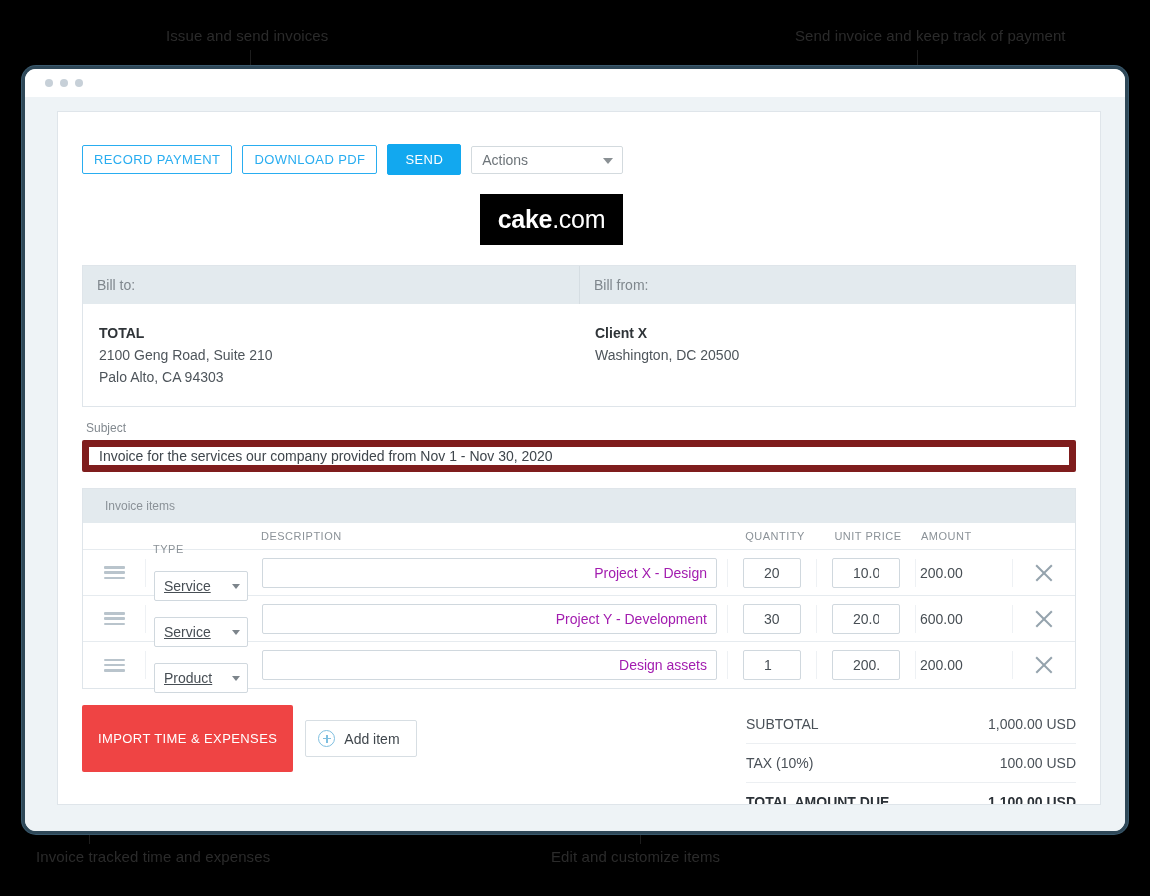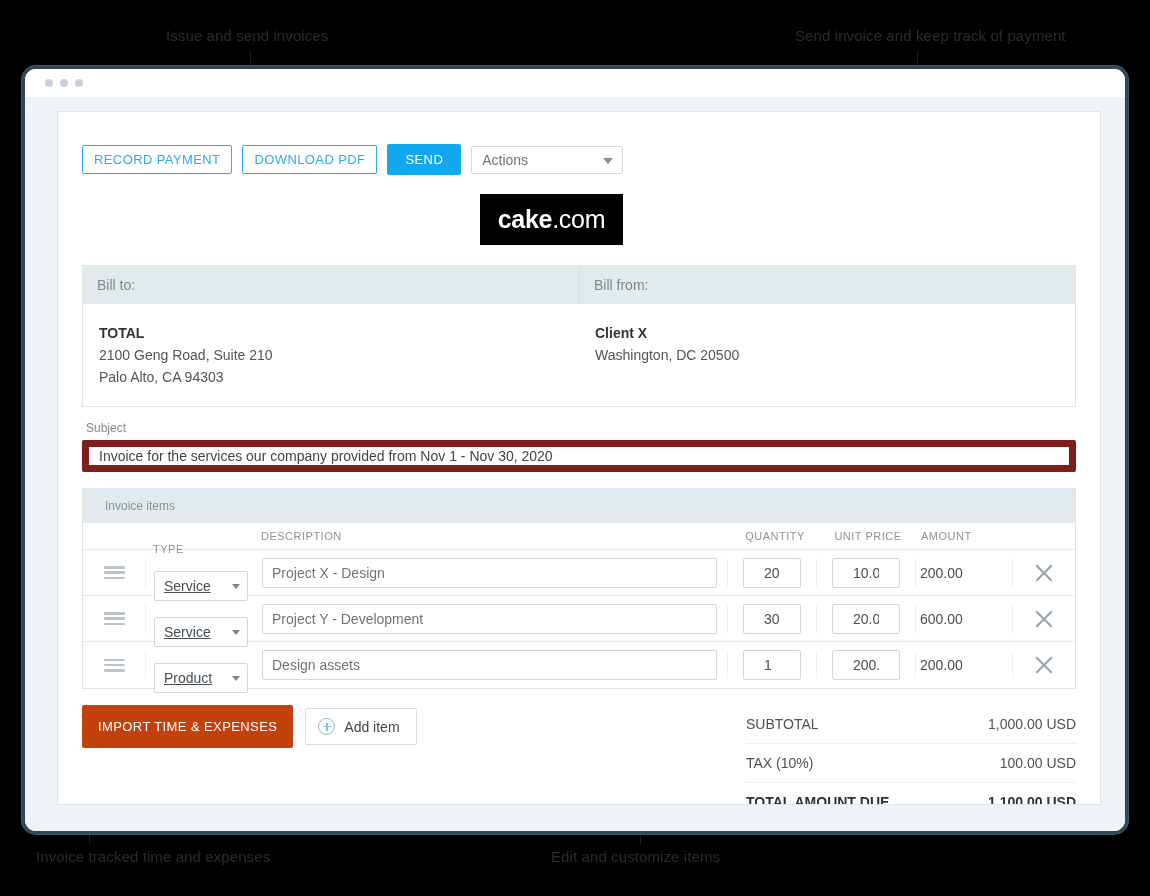--- a/index.html
+++ b/index.html
@@ -173,22 +173,22 @@
     color: #474e54; width: 94px; cursor: pointer; text-decoration: underline;
   }
   .mini-caret {
     position: absolute; right: 7px; top: 50%; margin-top: -2px;
     width: 0; height: 0;
     border-left: 4px solid transparent; border-right: 4px solid transparent;
     border-top: 5px solid #7d858b;
   }
   .desc-input {
     width: 100%; border: 1px solid #d0d8de; height: 30px;
-    padding: 0 9px; font-size: 14px; color: #737373;
-    border-radius: 2px; font-family: inherit; background: #fff;
+    padding: 0 9px; font-size: 14px; color: #a21caf;
+    border-radius: 2px; font-family: inherit; background: #fff; text-align: right;
   }
   .num-input {
     border: 1px solid #d0d8de; height: 30px; width: 58px;
     padding: 0 20px; font-size: 14px; color: #474e54; text-align: left;
     border-radius: 2px; font-family: inherit; background: #fff;
   }
   .num-input.wide { width: 68px; }
   .amt-val { font-size: 14px; color: #474e54; }
   .xicon { width: 22px; height: 22px; position: relative; cursor: pointer; }
   .xicon i {
@@ -197,22 +197,22 @@
   }
   .xicon i:first-child { transform: rotate(45deg); }
   .xicon i:last-child  { transform: rotate(-45deg); }
 
   .vsep { width: 1px; height: 28px; background: #eef1f4; flex: 0 0 1px; }
 
   
   .bottom { display: flex; margin-top: 16px; align-items: flex-start; }
   .bottom-left { flex: 0 0 auto; display: flex; gap: 12px; align-items: center; }
   .btn-import {
-    background: #c2410c; color: #fff; border: none; font-size: 13px;
-    padding: 15px 16px; letter-spacing: .4px; border-radius: 2px;
+    background: #ef4444; color: #fff; border: none; font-size: 13px;
+    padding: 27px 16px; letter-spacing: .4px; border-radius: 2px;
     cursor: pointer; font-family: inherit; line-height: 1;
   }
   .btn-add {
     background: #fff; border: 1px solid #d7dee3; border-radius: 2px;
     font-size: 14px; color: #3f464c; padding: 9px 16px 9px 12px;
     display: flex; align-items: center; gap: 9px; cursor: pointer;
     font-family: inherit; line-height: 1;
   }
   .plus-circle {
     width: 17px; height: 17px; border-radius: 50%;

